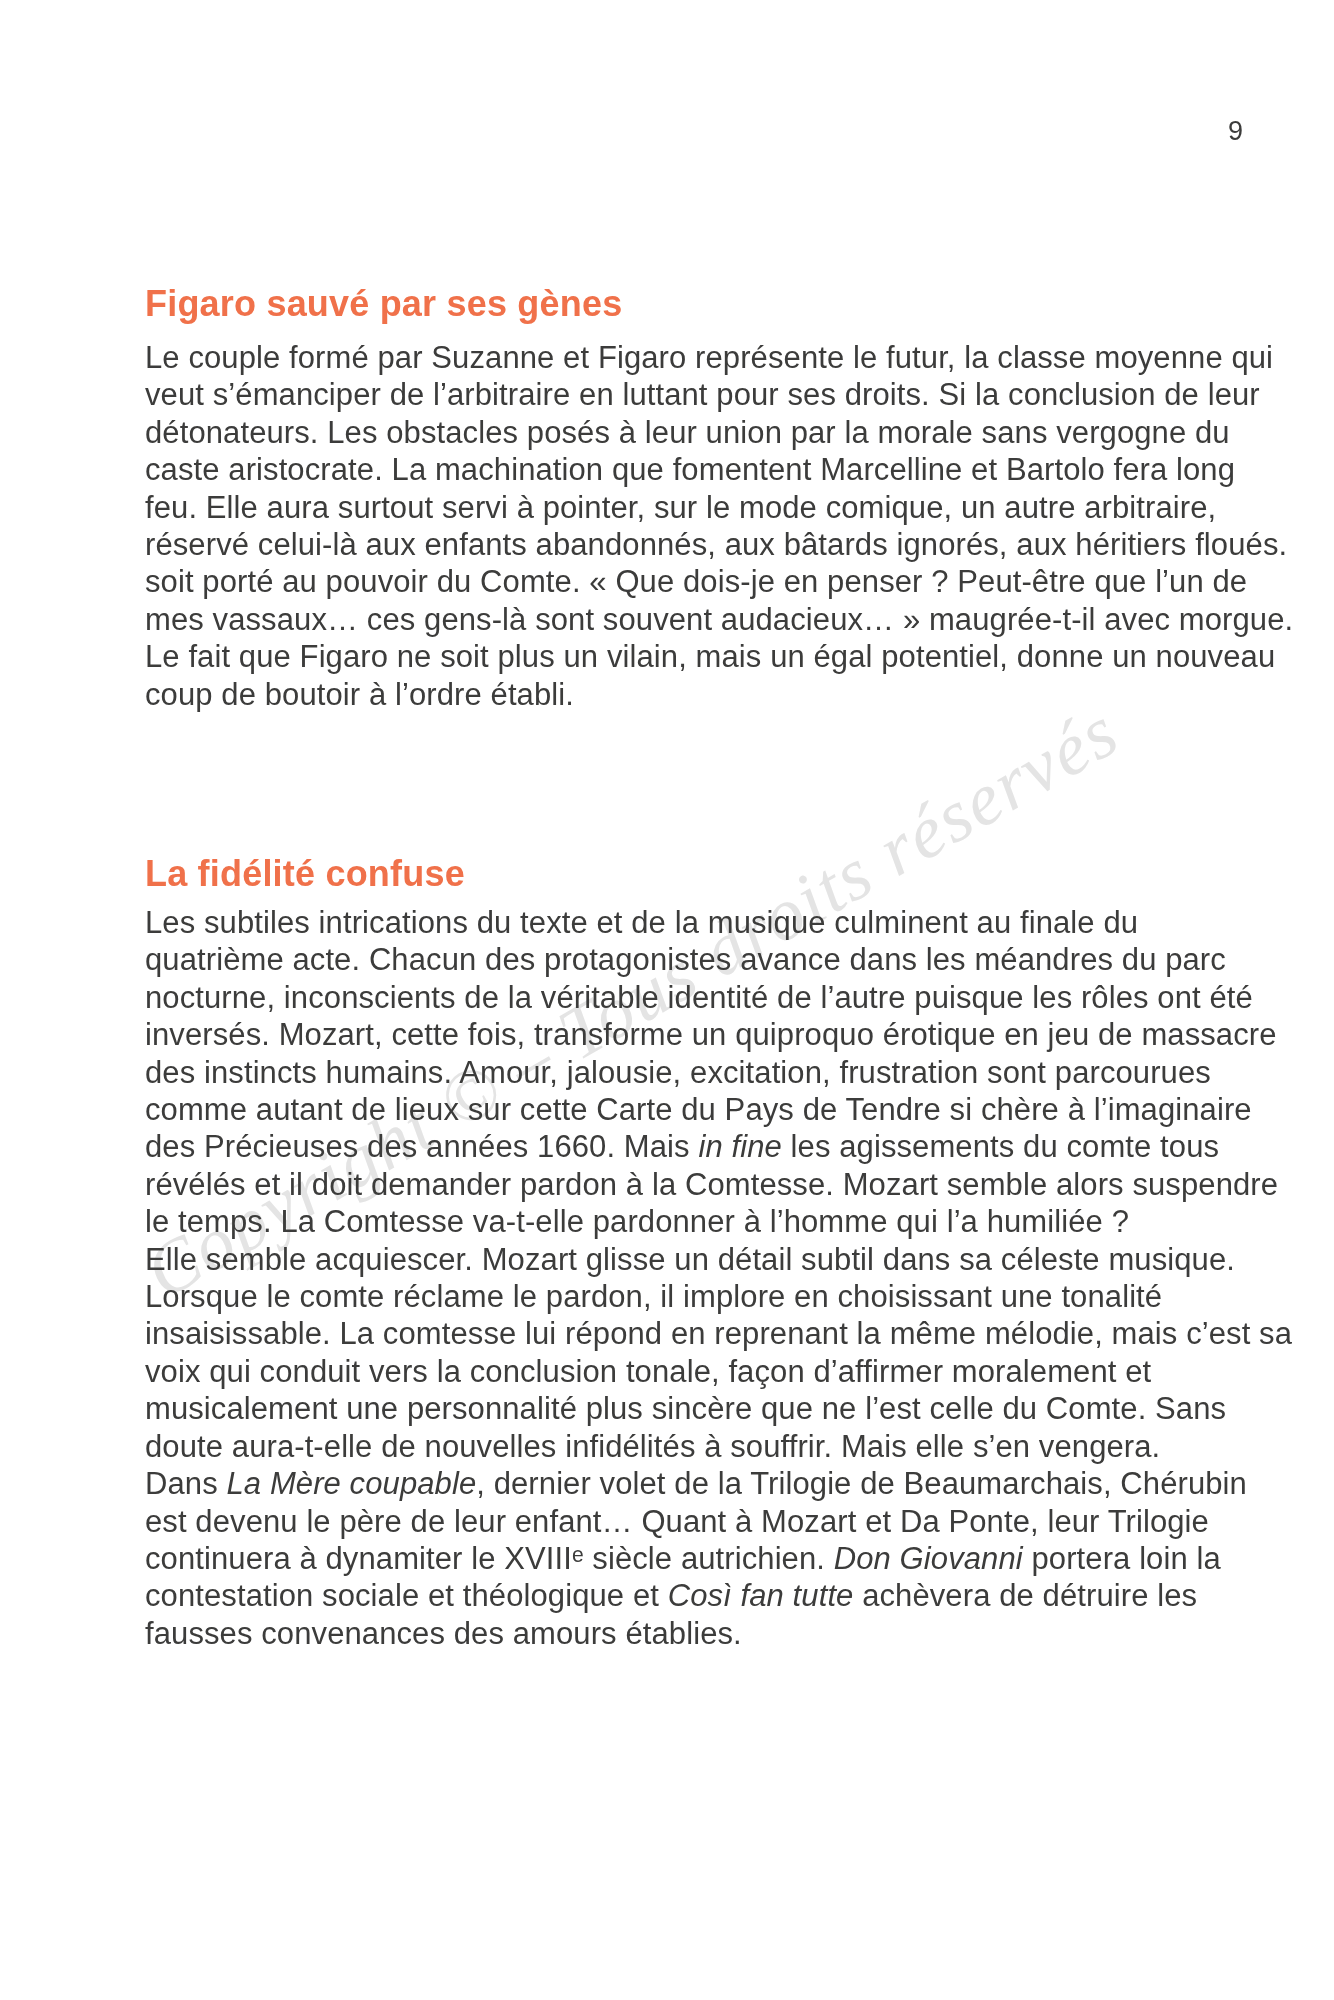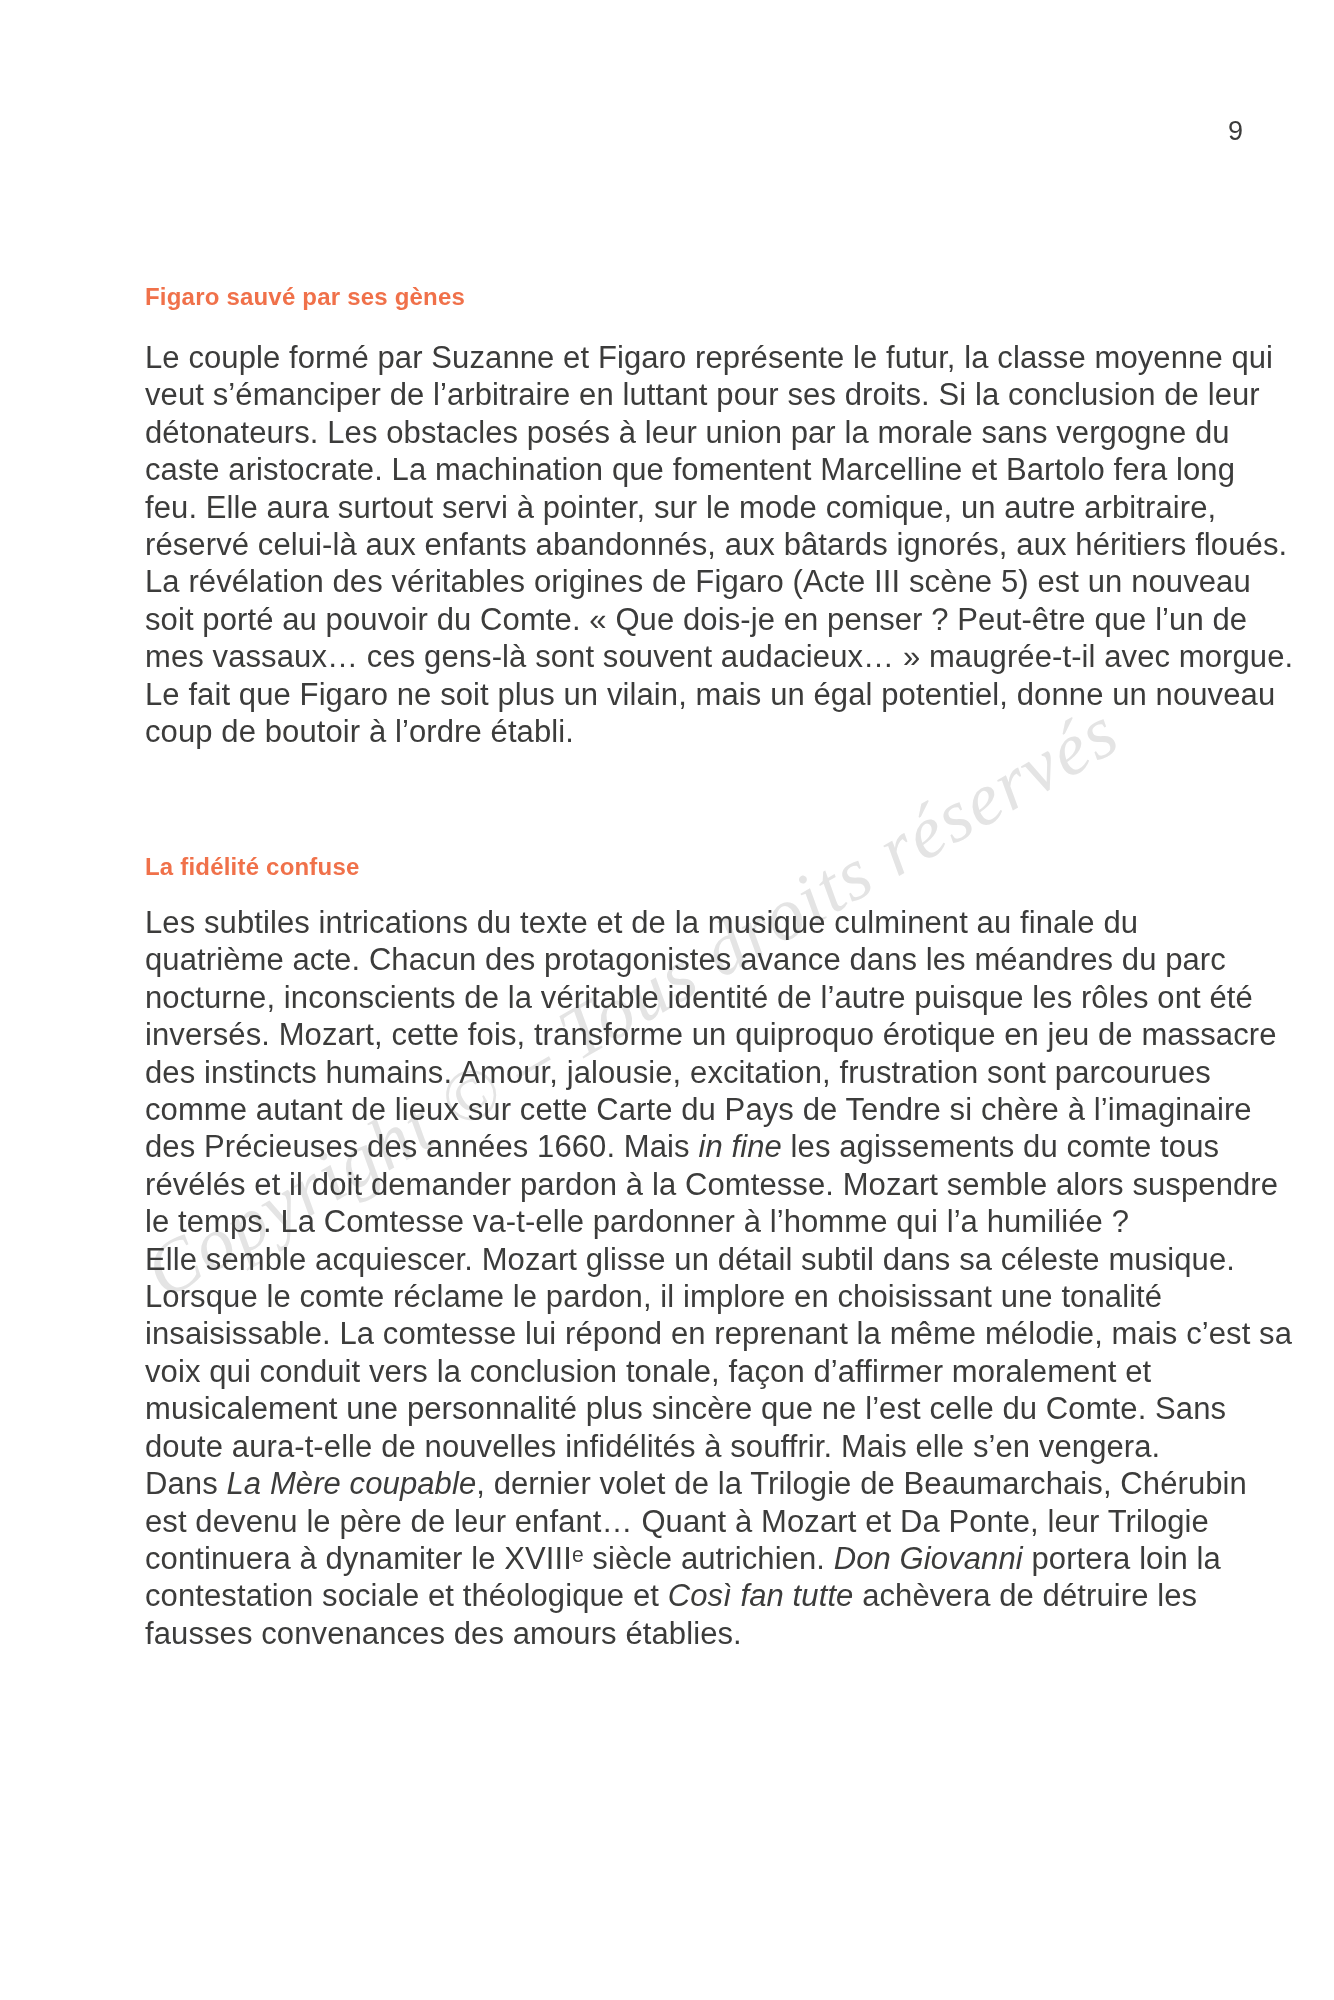--- a/index.html
+++ b/index.html
@@ -34,21 +34,21 @@
     text-align: right;
     font-size: 27px;
     color: #3c3c3b;
     z-index: 1;
   }
   .heading {
     position: absolute;
     left: 145px;
     width: 1080px;
     margin: 0;
-    font-size: 24px;
+    font-size: 36px;
     font-weight: 700;
     letter-spacing: 0.2px;
     color: #f0714a;
     z-index: 1;
   }
   .paragraph {
     position: absolute;
     left: 145px;
     width: 1080px;
     font-size: 31px;
@@ -76,21 +76,20 @@
 
   <section class="section-figaro">
     <h2 class="heading">Figaro sauvé par ses gènes</h2>
     <div class="paragraph">
         <div class="line"><span>Le couple formé par Suzanne et Figaro représente le futur, la classe moyenne qui</span></div>
         <div class="line"><span>veut s’émanciper de l’arbitraire en luttant pour ses droits. Si la conclusion de leur</span></div>
         <div class="line"><span>détonateurs. Les obstacles posés à leur union par la morale sans vergogne du</span></div>
         <div class="line"><span>caste aristocrate. La machination que fomentent Marcelline et Bartolo fera long</span></div>
         <div class="line"><span>feu. Elle aura surtout servi à pointer, sur le mode comique, un autre arbitraire,</span></div>
         <div class="line"><span>réservé celui-là aux enfants abandonnés, aux bâtards ignorés, aux héritiers floués.</span></div>
-        <div class="line"><span>La révélation des véritables origines de Figaro (Acte III scène 5) est un nouveau</span></div>
         <div class="line"><span>soit porté au pouvoir du Comte. « Que dois-je en penser ? Peut-être que l’un de</span></div>
         <div class="line"><span>mes vassaux… ces gens-là sont souvent audacieux… » maugrée-t-il avec morgue.</span></div>
         <div class="line"><span>Le fait que Figaro ne soit plus un vilain, mais un égal potentiel, donne un nouveau</span></div>
         <div class="line"><span>coup de boutoir à l’ordre établi.</span></div>
       </div>
   </section>
 
   <section class="section-fidelite">
     <h2 class="heading">La fidélité confuse</h2>
     <div class="paragraph">

